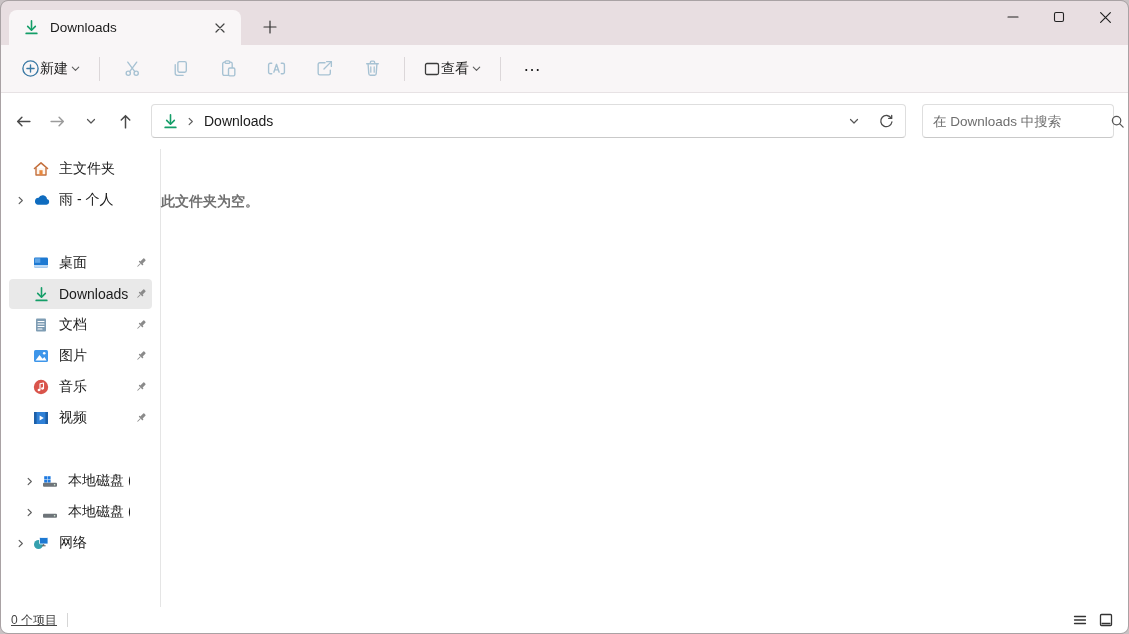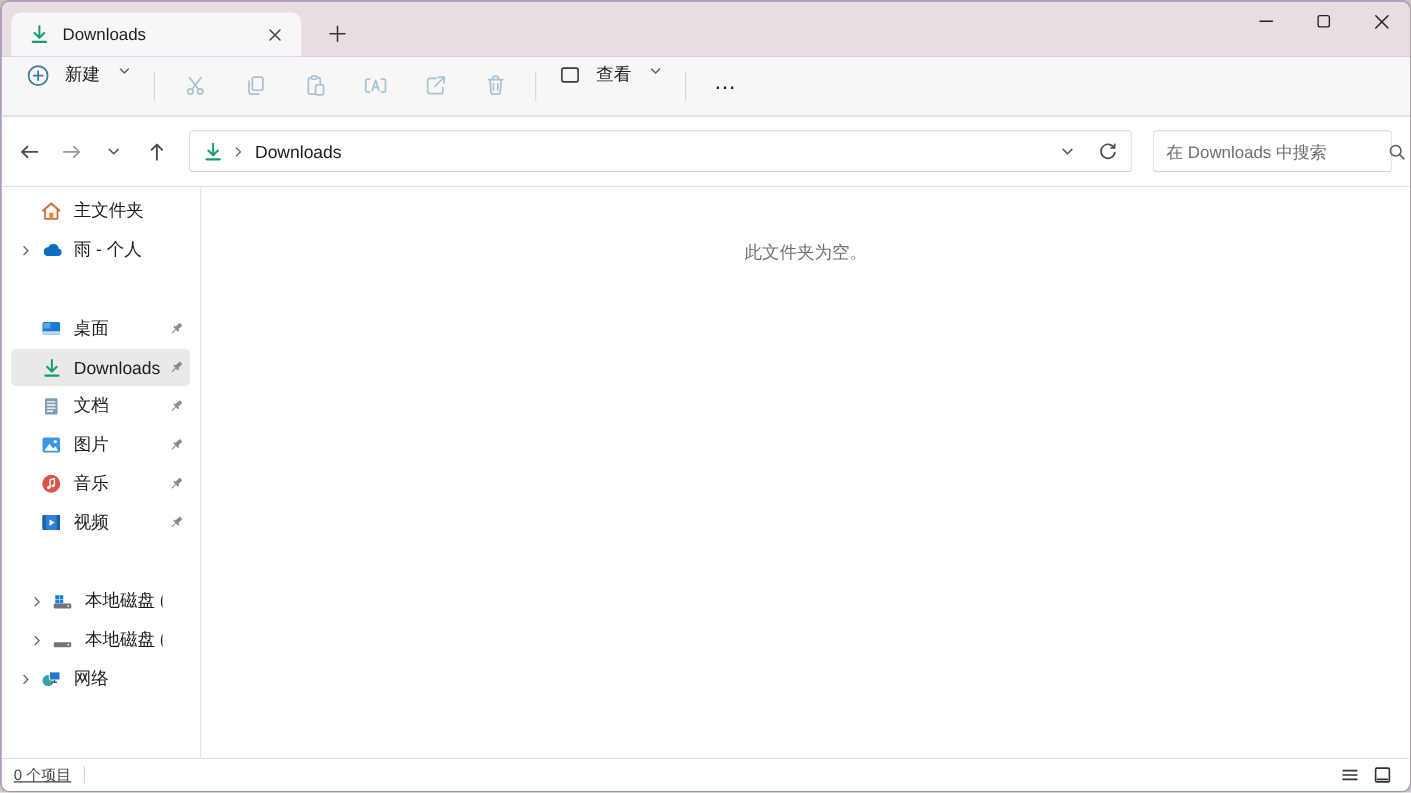--- a/index.html
+++ b/index.html
@@ -1,39 +1,39 @@
 <!DOCTYPE html>
 <html><head>
 <meta charset="utf-8">
 <style>
   * { margin:0; padding:0; box-sizing:border-box; }
   html,body { width:1129px; height:634px; }
   body { font-family:"Liberation Sans","DejaVu Sans",sans-serif; color:#1b1b1b; background:#c9c2c4; }
   .window {
-    width:1129px; height:634px; background:#6d28d9;
+    width:1129px; height:634px; background:#a3a3a3;
     border:1px solid #a9a2a4; border-radius:8px; overflow:hidden;
     display:flex; flex-direction:column;
   }
   
   .titlebar { height:44px; background:#e8dee1; display:flex; align-items:flex-end; position:relative; flex:0 0 auto; }
   .tab {
     margin-left:8px; height:35px; width:232px; background:#f9f6f7;
     border-radius:8px 8px 0 0; display:flex; align-items:center; padding:0 8px 0 12px; gap:9px;
   }
   .tab-title { font-size:13.5px; flex:1; }
   .tab-close { width:26px; height:26px; border-radius:4px; display:flex; align-items:center; justify-content:center; cursor:default; }
   .newtab-btn { width:30px; height:28px; margin-left:14px; margin-bottom:4px; border-radius:4px; display:flex; align-items:center; justify-content:center; }
   .win-controls { position:absolute; top:0; right:0; height:32px; display:flex; }
   .win-btn { width:46px; height:32px; display:flex; align-items:center; justify-content:center; }
   
   .toolbar {
     height:48px; background:#f9f6f7; border-bottom:1px solid #e7e2e4;
     display:flex; align-items:center; padding:0 10px; gap:2px; flex:0 0 auto;
   }
-  .tb-btn { height:36px; border-radius:4px; display:flex; align-items:flex-start; gap:12px; padding:0 10px; font-size:14px; }
+  .tb-btn { height:36px; border-radius:4px; display:flex; align-items:center; gap:0; padding:0 10px; font-size:14px; }
   .tb-icon-btn { width:48px; height:36px; display:flex; align-items:center; justify-content:center; border-radius:4px; }
   .tb-sep { width:1px; height:24px; background:#dcd7d9; margin:0 6px; }
   .chev { display:inline-flex; margin-left:2px; }
   .more-dots { font-size:18px; letter-spacing:2px; color:#1b1b1b; padding-bottom:6px; }
   
   .address-row { height:56px; background:#ffffff; display:flex; align-items:center; padding:0 14px 0 6px; gap:2px; flex:0 0 auto; }
   .nav-btn { width:32px; height:32px; display:flex; align-items:center; justify-content:center; border-radius:4px; }
   .addr-box {
     flex:1; height:34px; margin-left:8px; background:#fff; border:1px solid #dedede; border-bottom-color:#c9c9c9;
     border-radius:4px; display:flex; align-items:center; padding:0 6px 0 10px; gap:6px;
@@ -50,21 +50,21 @@
   .body { flex:1; display:flex; background:#fff; min-height:0; }
   .sidebar { width:160px; flex:0 0 auto; padding:4px 4px; border-right:1px solid #e5e5e5; overflow:hidden; }
   .side-row { height:30px; margin:1px 4px; border-radius:4px; display:flex; align-items:center; font-size:14px; }
   .side-row.selected { background:#e9e9e9; }
   .side-chev { width:22px; display:flex; justify-content:center; flex:0 0 auto; }
   .side-icon { width:20px; display:flex; justify-content:center; margin-right:8px; flex:0 0 auto; }
   .side-label { flex:1; white-space:nowrap; overflow:hidden; }
   .side-pin { width:22px; display:flex; justify-content:center; flex:0 0 auto; }
   .side-gap { height:31px; }
   .side-row.indent1 .side-chev { margin-left:9px; }
-  .main { flex:1; padding-top:44px; display:flex; justify-content:center; align-items:flex-start; }
+  .main { flex:1; padding-top:44px; display:flex; align-items:flex-start;font-weight:bold; }
   .empty-text { font-size:14px; color:#707070; }
   
   .statusbar { height:26px; background:#fff; display:flex; align-items:center; padding:0 10px; font-size:12px; color:#444; flex:0 0 auto;text-decoration:underline; }
   .status-sep { width:1px; height:14px; background:#d6d6d6; margin-left:10px; }
   .status-spacer { flex:1; }
   .status-view-btn { width:24px; height:22px; display:flex; align-items:center; justify-content:center; border-radius:3px; margin-left:2px; }
   svg { display:block; }
 </style>
 </head>
 <body>

